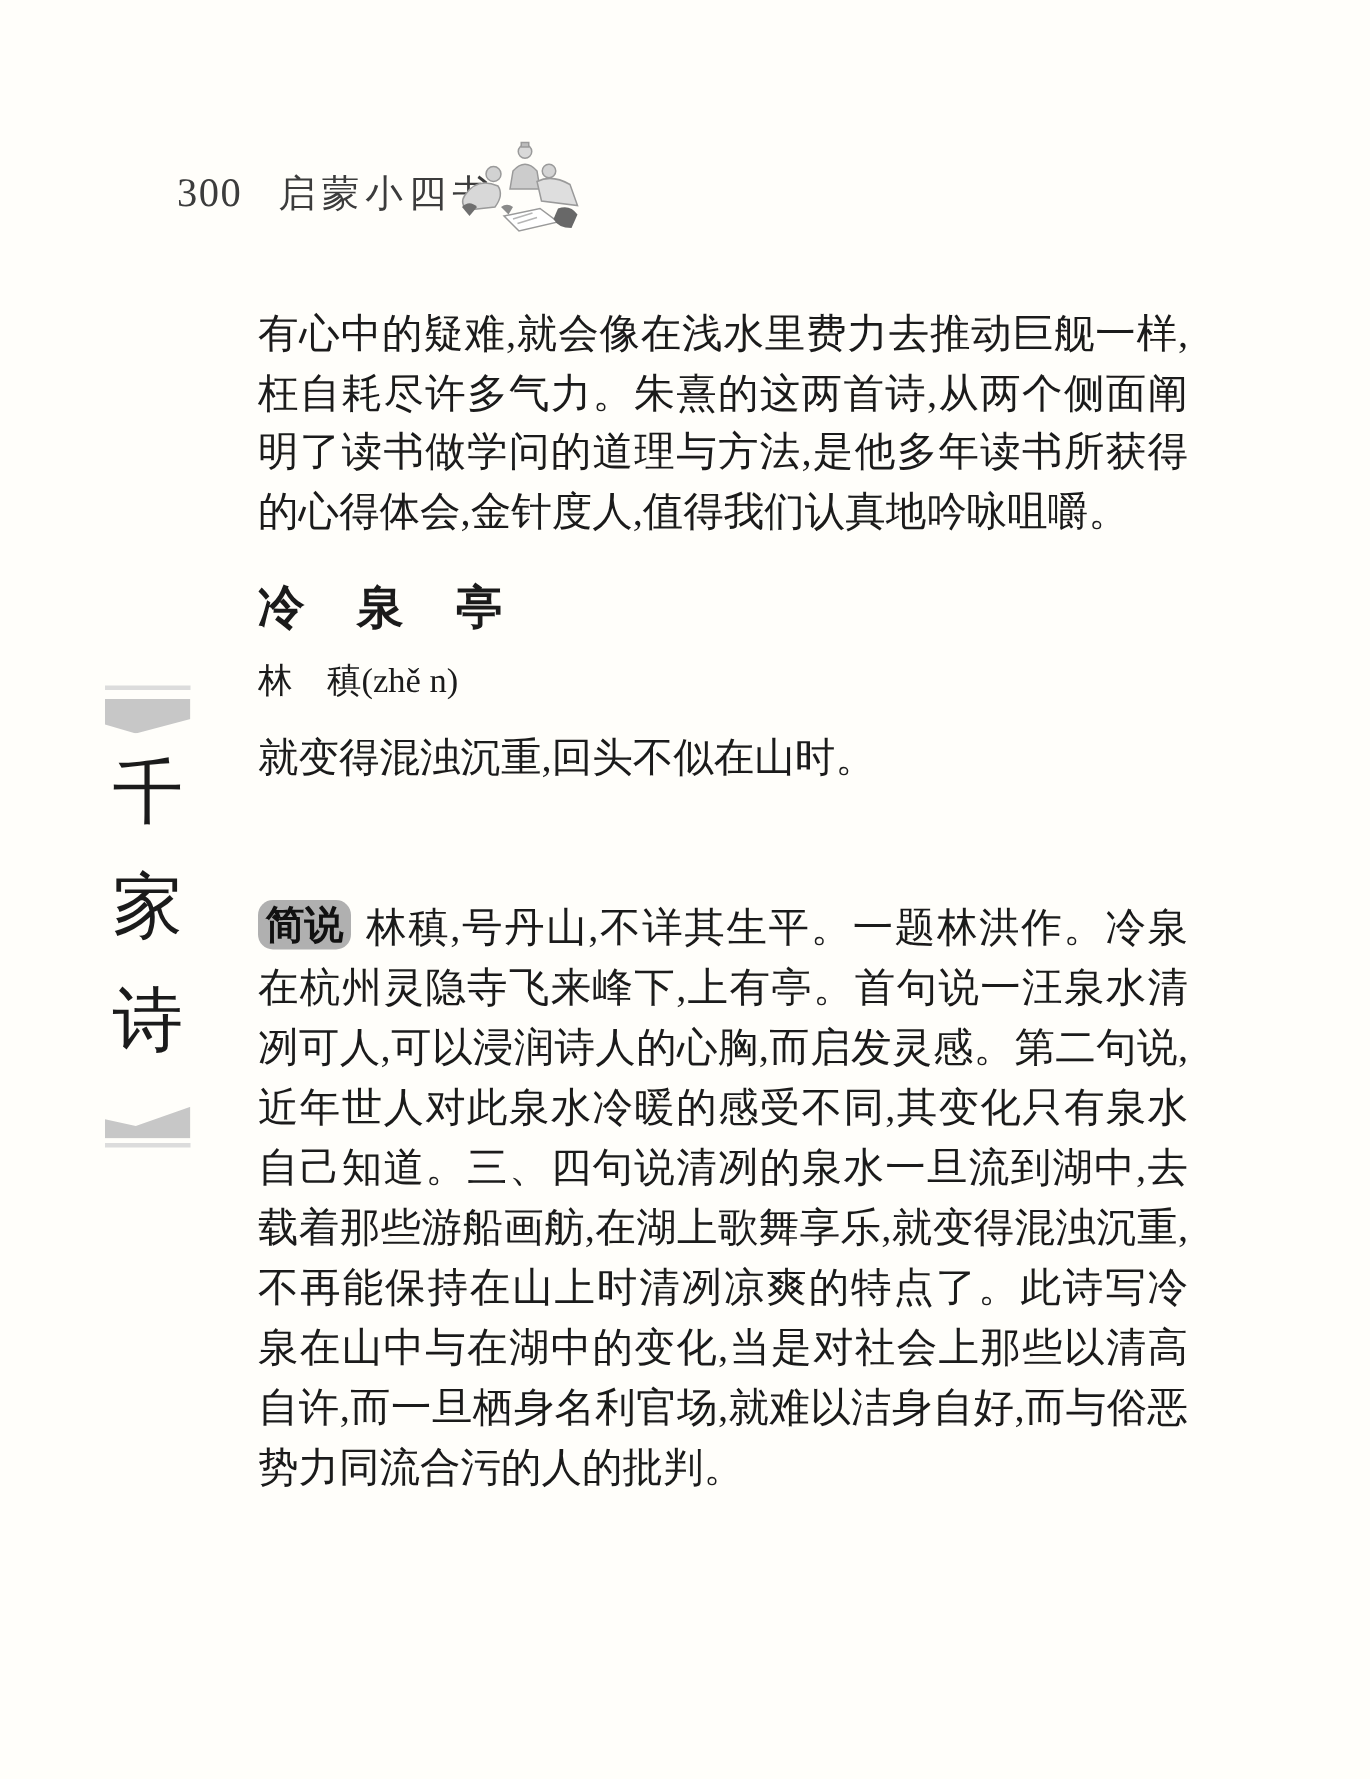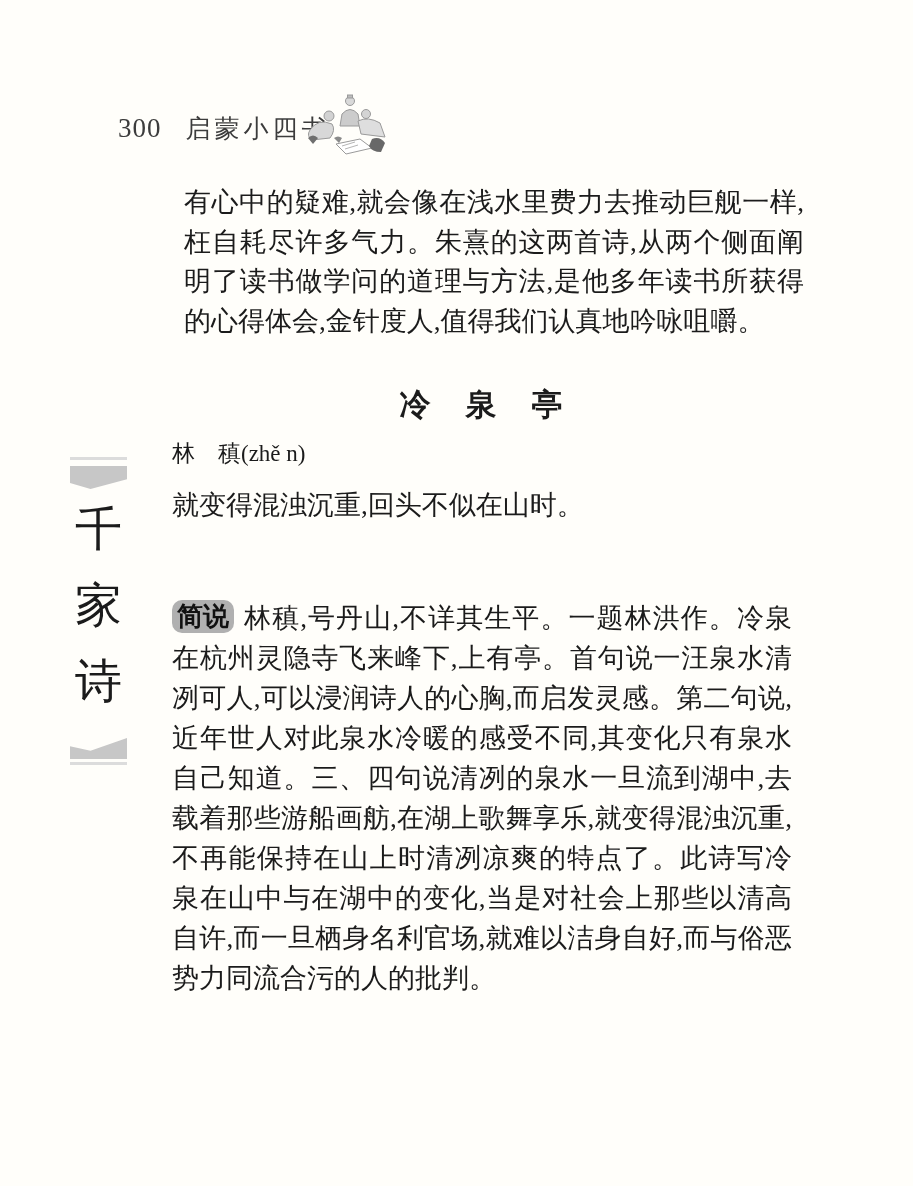--- a/index.html
+++ b/index.html
@@ -84,30 +84,29 @@
   
   .col {
     position: absolute;
     left: 172px;
     width: 620px;
     font-size: 27px;
     text-align: justify;
     text-justify: inter-ideograph;
   }
   .intro {
-    top: 156px;
+    top: 176px;
     line-height: 39.5px;
-    margin-left: 12px;
   }
   .poem-title {
     position: absolute;
     left: 172px;
     top: 384px;
     width: 620px;
-    text-align: center;
+    text-align: left;
     font-family: "Liberation Sans", "DejaVu Sans", sans-serif;
     font-weight: bold;
     font-size: 31px;
     letter-spacing: 2px;
   }
   .poem-author {
     position: absolute;
     left: 172px;
     top: 438px;
     width: 620px;

